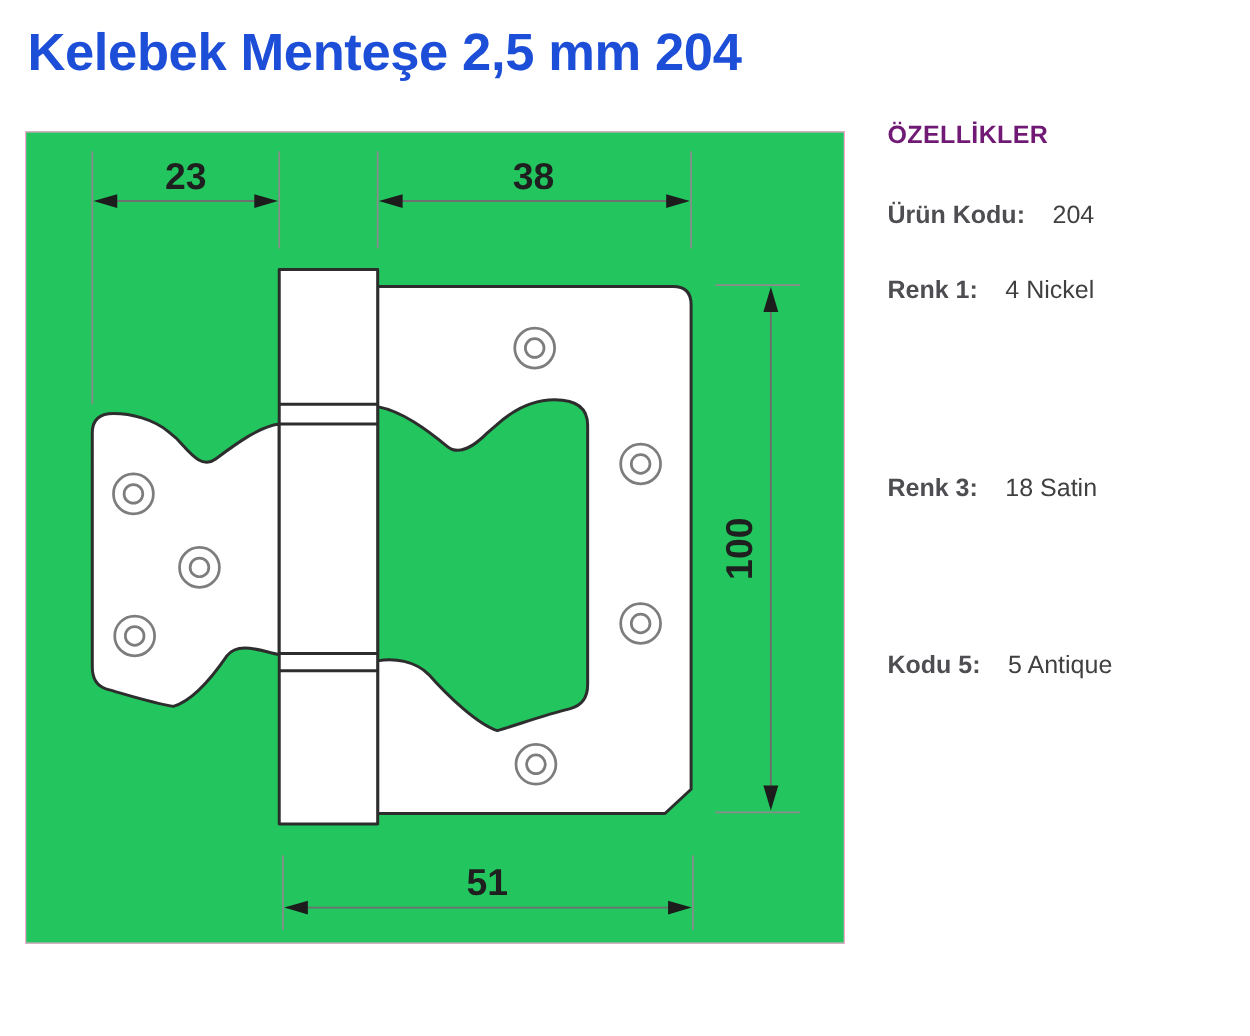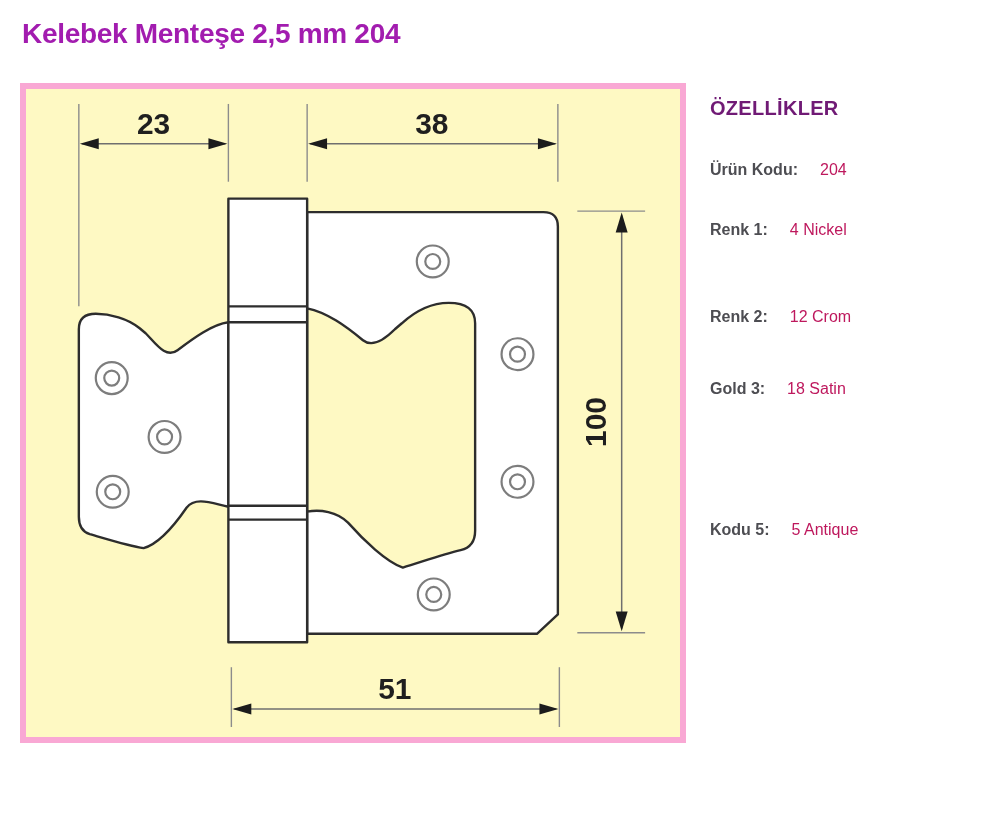--- a/index.html
+++ b/index.html
@@ -2,40 +2,40 @@
 <html><head>
 <meta charset="utf-8">
 <style>
   html,body{margin:0;padding:0;}
   body{
     width:1000px;height:829px;position:relative;background:#ffffff;
     font-family:"Liberation Sans","DejaVu Sans",sans-serif;overflow:hidden;
   }
   .page-title{
     position:absolute;left:22px;top:18px;margin:0;
-    font-size:28px;font-weight:bold;color:#a21caf;letter-spacing:-0.3px;
+    font-size:42px;font-weight:bold;color:#1d4ed8;letter-spacing:-0.3px;
   }
   .drawing-box{
-    position:absolute;left:20px;top:83px;width:654px;height:648px;
-    border:6px solid #f9a8d4;background:#fef9c3;
+    position:absolute;left:20px;top:105px;width:654px;height:648px;
+    border:1px solid #f9a8d4;background:#22c55e;
   }
   .drawing-box svg{position:absolute;left:0;top:0;width:100%;height:100%;}
   .spec-panel{
     position:absolute;left:706px;top:97px;width:284px;height:648px;
   }
   .spec-header{
     position:absolute;left:4px;top:0;margin:0;
     font-size:20px;font-weight:bold;color:#701a75;letter-spacing:0.3px;
   }
   .spec-row{
     position:absolute;left:4px;display:flex;gap:22px;align-items:flex-start;
-    font-size:16px;white-space:nowrap;
+    font-size:20px;white-space:nowrap;
   }
   .spec-label{font-weight:bold;color:#4d4d52;}
-  .spec-value{font-weight:normal;color:#be185d;}
+  .spec-value{font-weight:normal;color:#404040;}
   .dim-text{
     font-family:"Liberation Sans","DejaVu Sans",sans-serif;
     font-weight:bold;font-size:30px;fill:#1f1f1f;
   }
   .outline{fill:#ffffff;stroke:#2d2d2d;stroke-width:2.4;stroke-linejoin:round;}
   .joint{stroke:#2d2d2d;stroke-width:2.4;fill:none;}
   .hole{fill:none;stroke:#7d7d7d;stroke-width:2.2;}
   .ext{stroke:#8c8c8c;stroke-width:1.4;fill:none;}
   .dim{stroke:#6f6f6f;stroke-width:1.5;fill:none;}
   .arrow{fill:#1c1c1c;stroke:none;}
@@ -156,25 +156,21 @@
   <h2 class="spec-header">ÖZELLİKLER</h2>
 
   <div class="spec-row" style="top:64px">
     <span class="spec-label">Ürün Kodu:</span>
     <span class="spec-value">204</span>
   </div>
   <div class="spec-row" style="top:124px">
     <span class="spec-label">Renk 1:</span>
     <span class="spec-value">4 Nickel</span>
   </div>
-  <div class="spec-row" style="top:211px">
-    <span class="spec-label">Renk 2:</span>
-    <span class="spec-value">12 Crom</span>
-  </div>
   <div class="spec-row" style="top:283px">
-    <span class="spec-label">Gold 3:</span>
+    <span class="spec-label">Renk 3:</span>
     <span class="spec-value">18 Satin</span>
   </div>
   <div class="spec-row" style="top:424px">
     <span class="spec-label">Kodu 5:</span>
     <span class="spec-value">5 Antique</span>
   </div>
 </div>
 
 </body></html>

